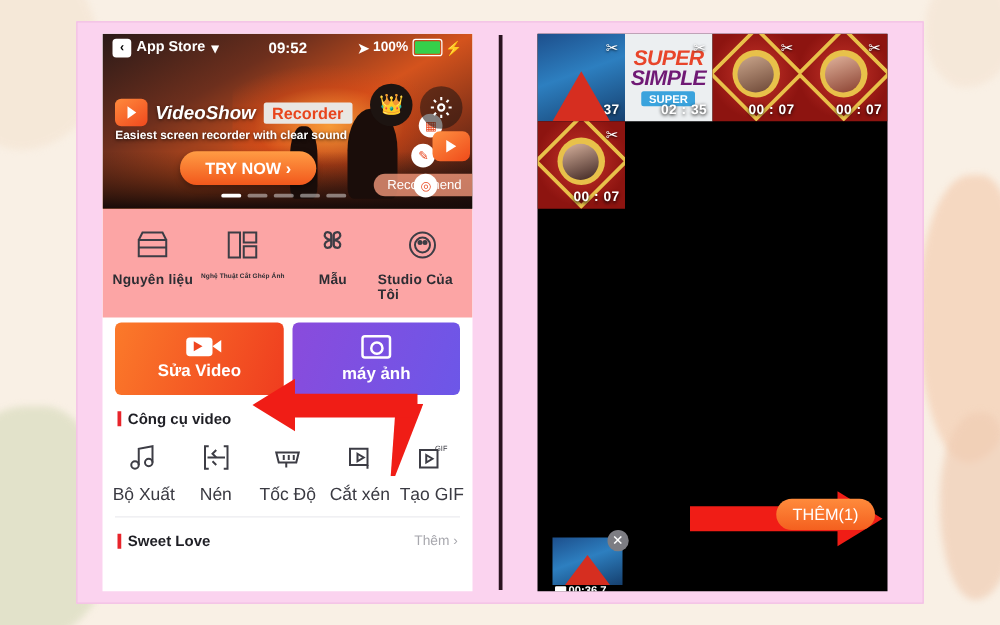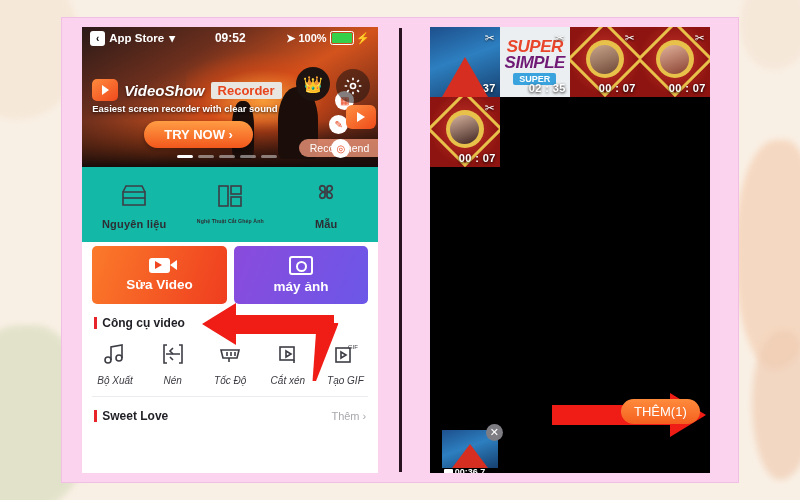--- a/index.html
+++ b/index.html
@@ -66,21 +66,21 @@
         background:rgba(30,20,18,.55);display:flex;align-items:center;justify-content:center;z-index:6;}
   .mini{position:absolute;width:19px;height:19px;border-radius:50%;background:#fff;display:flex;
         align-items:center;justify-content:center;font-size:10px;z-index:5;}
   #mini-1{right:24px;top:64px;color:#e8451d;}
   #mini-2{right:30px;top:88px;color:#e8451d;}
   #mini-3{right:28px;top:112px;color:#e8451d;}
   .vcam{position:absolute;right:2px;top:78px;width:30px;height:24px;border-radius:6px;
         background:linear-gradient(145deg,#ff9042,#ef4b1a);display:flex;align-items:center;justify-content:center;z-index:5;}
   .vcam:after{content:"";width:0;height:0;border-left:8px solid #fff;border-top:5px solid transparent;border-bottom:5px solid transparent;}
 
-  .navrow{display:flex;padding:16px 4px 12px;background:#14b8a6;}
+  .navrow{display:flex;padding:16px 4px 12px;background:#fca5a5;}
   .navcell{flex:1;display:flex;flex-direction:column;align-items:center;gap:9px;}
   .navlbl{font-size:11px;color:#2d2d33;font-weight:600;letter-spacing:.2px;}
   .navlbl.tiny{font-size:5.2px;font-weight:bold;letter-spacing:.1px;}
 
   .actions{display:flex;gap:7px;padding:4px 10px 0;}
   .act{flex:1;height:58px;border-radius:5px;position:relative;display:flex;flex-direction:column;
        align-items:center;justify-content:center;gap:4px;color:#fff;overflow:hidden;}
   #act-edit{background:linear-gradient(110deg,#fb7a2a,#ef3d1f);}
   #act-cam{background:linear-gradient(110deg,#8a4bdc,#6c57e8);}
   .act-lbl{font-size:13.5px;font-weight:bold;}
@@ -92,21 +92,21 @@
   .vid-glyph:after{content:"";position:absolute;right:-7px;top:2px;width:0;height:0;
       border-right:7px solid #fff;border-top:5.5px solid transparent;border-bottom:5.5px solid transparent;}
 
   .sect{display:flex;align-items:center;padding:12px 12px 6px;}
   .sect-bar{width:3px;height:12px;background:#e8242b;margin-right:5px;}
   .sect-title{font-size:12px;font-weight:bold;color:#1f1f25;}
   .sect-more{margin-left:auto;font-size:11px;color:#a8a8ae;}
 
   .tools{display:flex;padding:6px 4px 10px;}
   .tool{flex:1;display:flex;flex-direction:column;align-items:center;gap:9px;}
-  .toollbl{font-size:10px;color:#3a3a42;font-style:italic;}
+  .toollbl{font-size:14px;color:#3a3a42;}
   .divline{height:1px;background:#ececf0;margin:0 10px;}
 
   
   .thumbgrid{display:flex;flex-wrap:wrap;}
   .thumb{width:70px;height:70px;position:relative;overflow:hidden;}
   .th-dur{position:absolute;right:4px;bottom:3px;color:#fff;font-size:11px;font-weight:bold;
           text-shadow:0 1px 3px #000;letter-spacing:.4px;}
   .scis{position:absolute;right:5px;top:4px;color:#fff;font-size:12px;text-shadow:0 1px 2px rgba(0,0,0,.8);}
   .t-blue{background:linear-gradient(160deg,#1d4f8c,#2d7fc0 45%,#16406f);}
   .t-blue:after{content:"";position:absolute;left:12px;bottom:0;width:0;height:0;
@@ -224,20 +224,29 @@
               <rect x="15" y="14" width="10" height="9"></rect>
         </svg>
         <span class="navlbl tiny">Nghệ Thuật Cắt Ghép Ảnh</span>
       </div>
       <div class="navcell">
         <svg width="28" height="26" viewBox="0 0 28 26" fill="none" stroke="#3d3d45" stroke-width="1.8">
           <path d="M13 5c0-2.5-4-3-5-1s1 5 5 5zM15 5c0-2.5 4-3 5-1s-1 5-5 5zM13 13c0 2.5-4 3-5 1s1-5 5-5zM15 13c0 2.5 4 3 5 1s-1-5-5-5z"></path>
         </svg>
         <span class="navlbl">Mẫu</span>
       </div>
+      <div class="navcell">
+        <svg width="28" height="26" viewBox="0 0 28 26" fill="none" stroke="#3d3d45" stroke-width="1.6">
+          <circle cx="14" cy="13" r="10"></circle>
+              <circle cx="14" cy="13" r="6"></circle>
+          <circle cx="12" cy="11" r="1.2" fill="#3d3d45"></circle>
+              <circle cx="16" cy="11" r="1.2" fill="#3d3d45"></circle>
+        </svg>
+        <span class="navlbl">Studio Của Tôi</span>
+      </div>
     </div>
 
     <div class="actions">
       <div class="act" id="act-edit">
         <div class="vid-glyph"></div>
         <div class="act-lbl">Sửa Video</div>
       </div>
       <div class="act" id="act-cam">
         <div class="cam-glyph"></div>
         <div class="act-lbl">máy ảnh</div>

